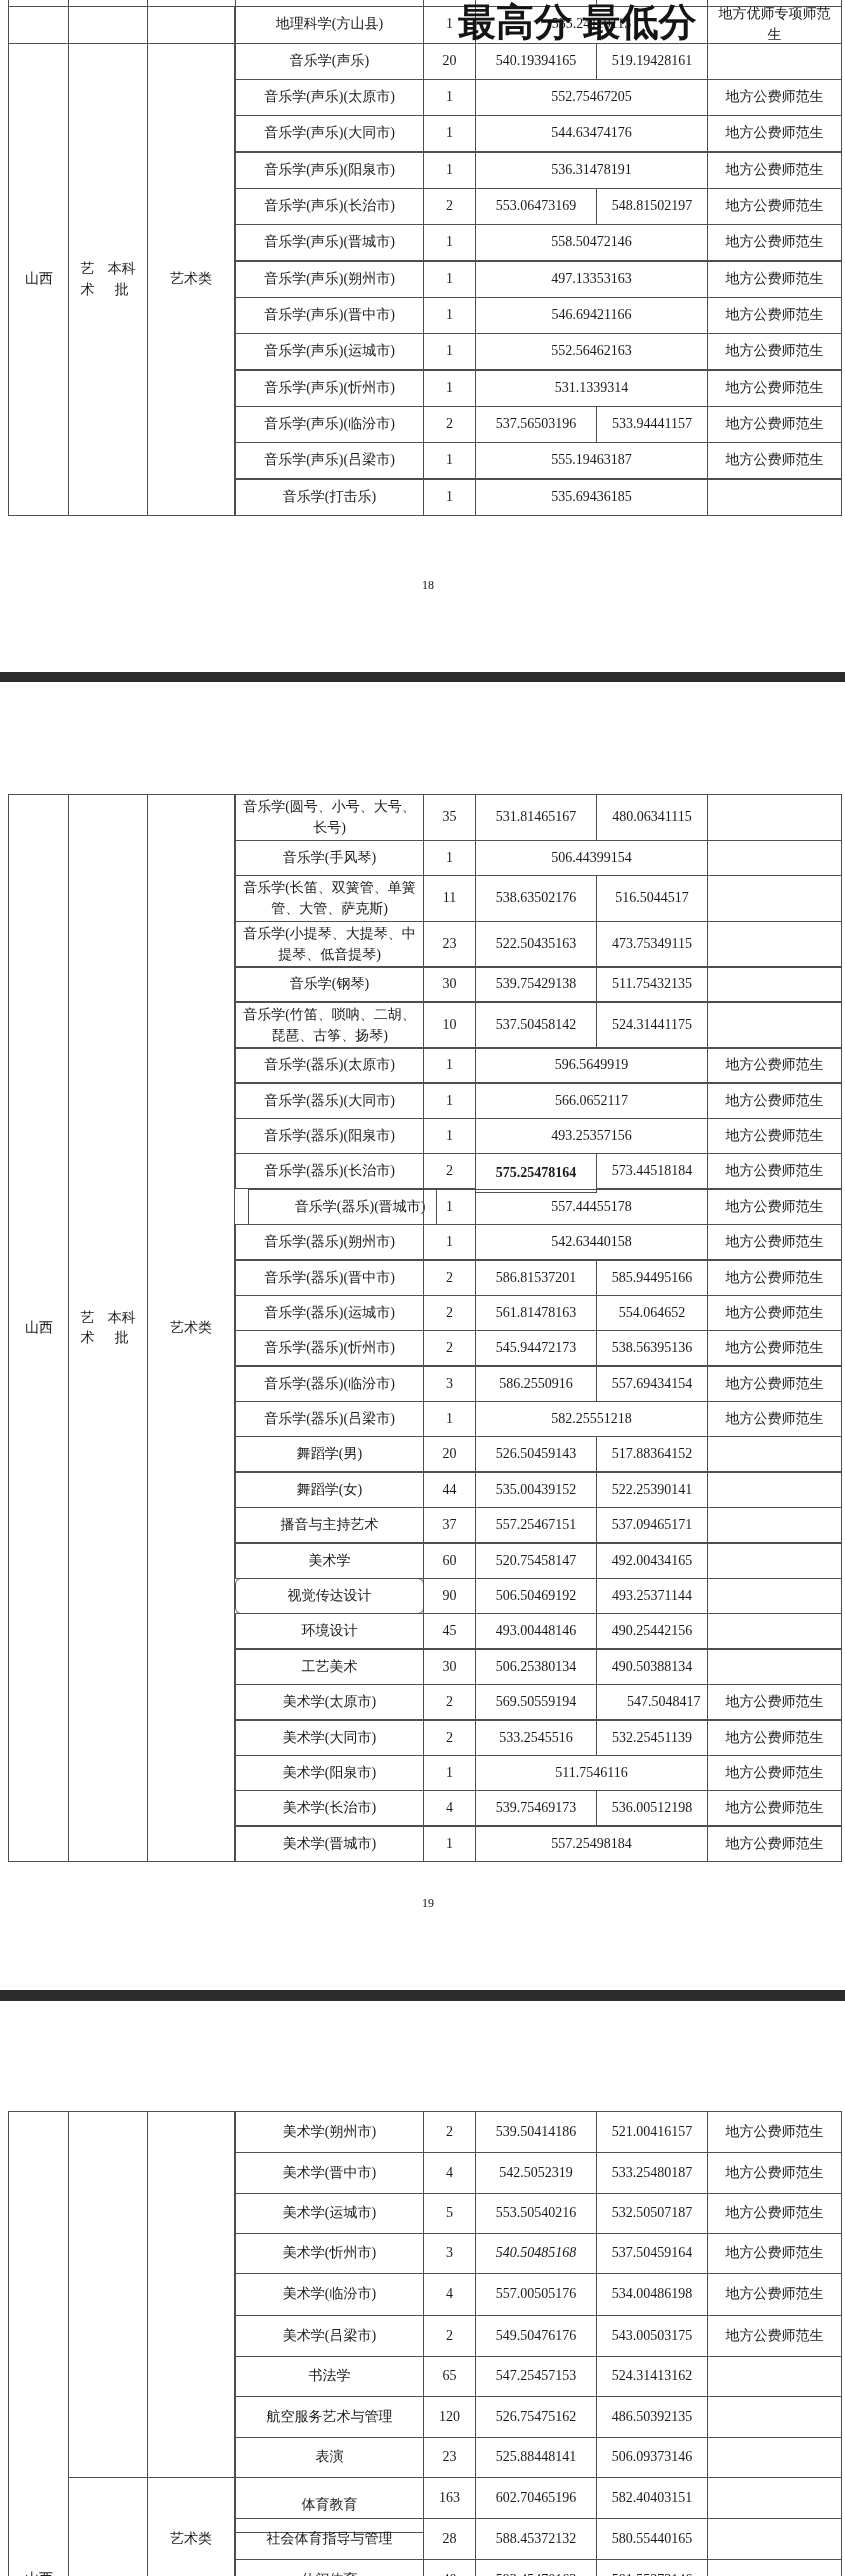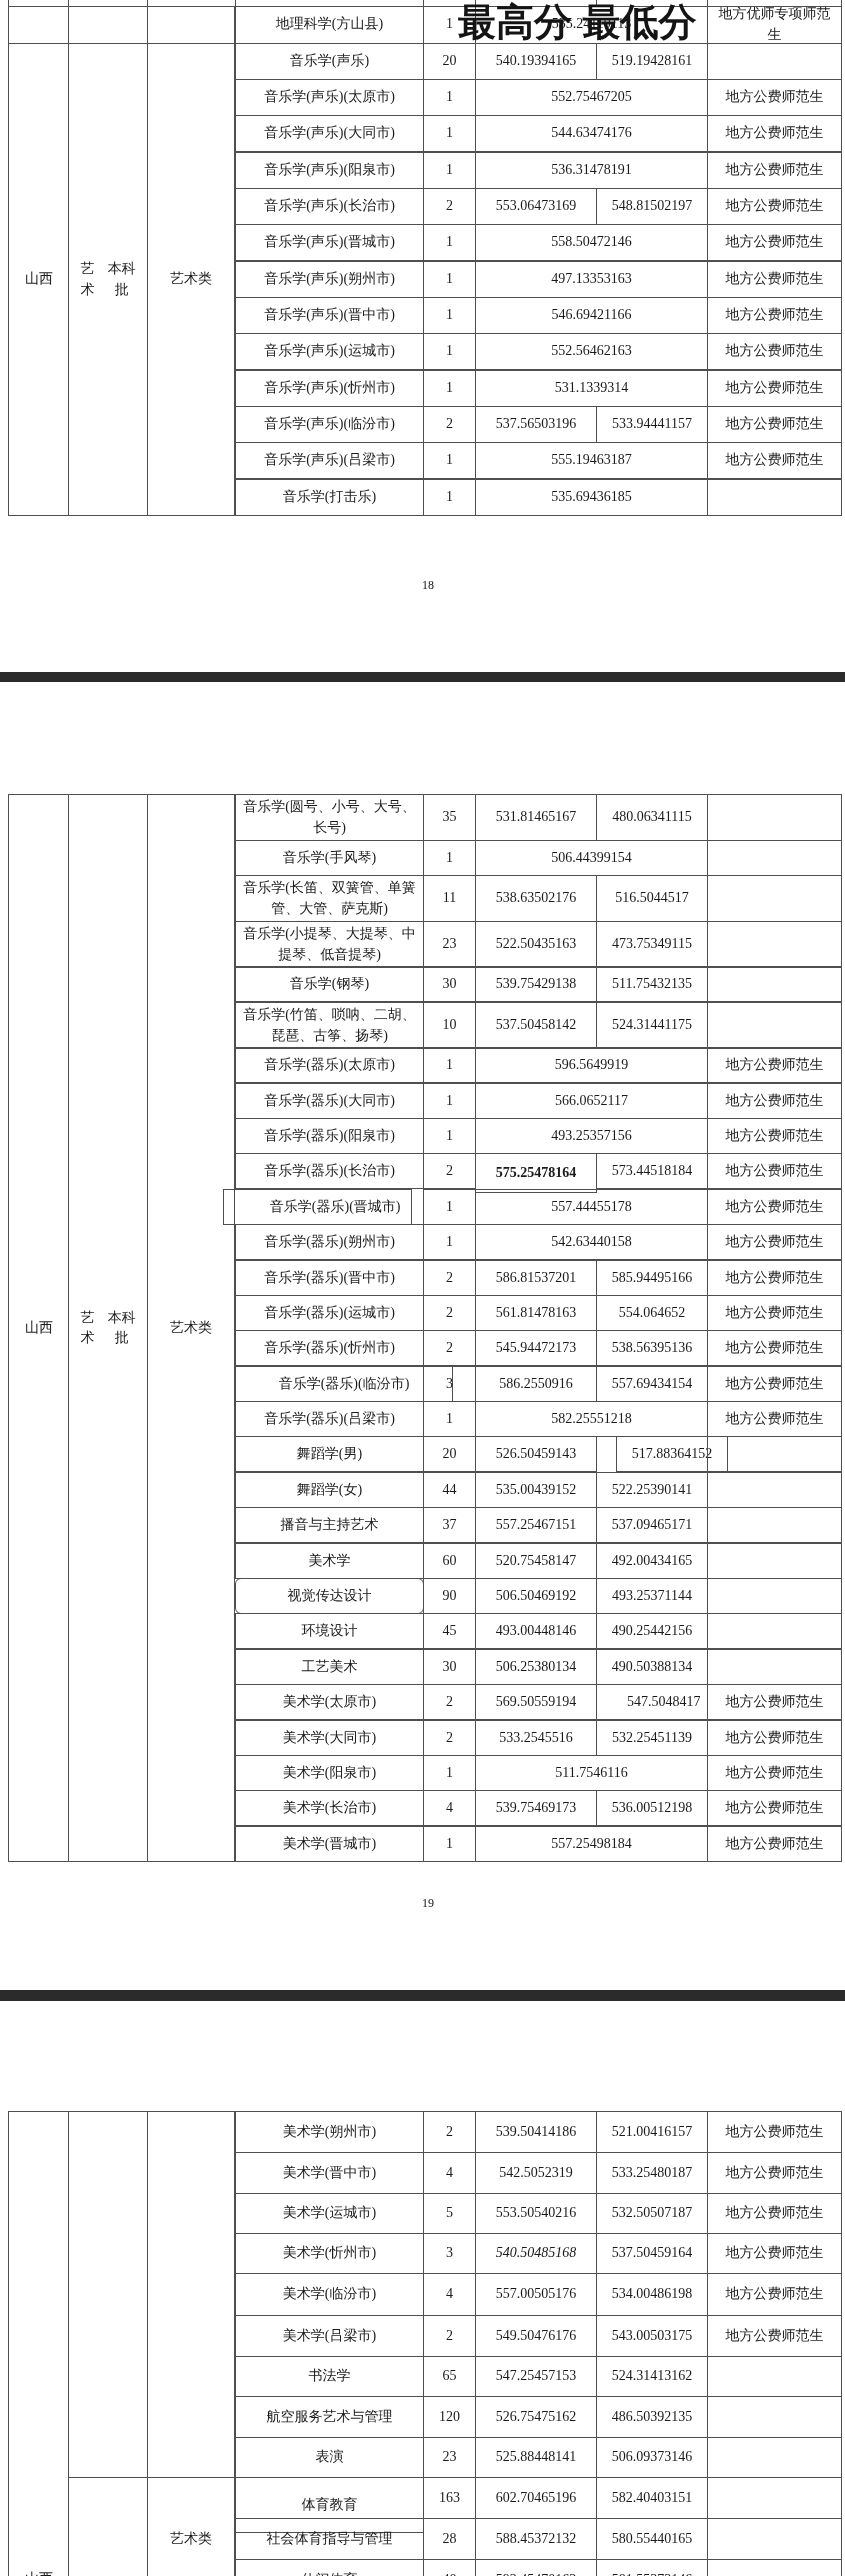--- a/index.html
+++ b/index.html
@@ -154,21 +154,21 @@
     <div class="cell" style="left: 707px; top: 1083px; width: 135px; height: 36px;">地方公费师范生</div>
     <div class="cell" style="left: 235px; top: 1118px; width: 189px; height: 36px;">音乐学(器乐)(阳泉市)</div>
     <div class="cell" style="left: 423px; top: 1118px; width: 53px; height: 36px;">1</div>
     <div class="cell" style="left: 475px; top: 1118px; width: 233px; height: 36px;">493.25357156</div>
     <div class="cell" style="left: 707px; top: 1118px; width: 135px; height: 36px;">地方公费师范生</div>
     <div class="cell" style="left: 235px; top: 1153px; width: 189px; height: 36px;">音乐学(器乐)(长治市)</div>
     <div class="cell" style="left: 423px; top: 1153px; width: 53px; height: 36px;">2</div>
     <div class="cell" style="left: 475px; top: 1153px; width: 122px; height: 40px; font-weight: bold;">575.25478164</div>
     <div class="cell" style="left: 596px; top: 1153px; width: 112px; height: 36px;">573.44518184</div>
     <div class="cell" style="left: 707px; top: 1153px; width: 135px; height: 36px;">地方公费师范生</div>
-    <div class="cell" style="left: 223px; top: 1189px; width: 189px; height: 36px; padding-left: 40px;">音乐学(器乐)(晋城市)</div>
+    <div class="cell" style="left: 248px; top: 1189px; width: 189px; height: 36px; padding-left: 40px;">音乐学(器乐)(晋城市)</div>
     <div class="cell" style="left: 423px; top: 1189px; width: 53px; height: 36px;">1</div>
     <div class="cell" style="left: 475px; top: 1189px; width: 233px; height: 36px;">557.44455178</div>
     <div class="cell" style="left: 707px; top: 1189px; width: 135px; height: 36px;">地方公费师范生</div>
     <div class="cell" style="left: 235px; top: 1224px; width: 189px; height: 36px;">音乐学(器乐)(朔州市)</div>
     <div class="cell" style="left: 423px; top: 1224px; width: 53px; height: 36px;">1</div>
     <div class="cell" style="left: 475px; top: 1224px; width: 233px; height: 36px;">542.63440158</div>
     <div class="cell" style="left: 707px; top: 1224px; width: 135px; height: 36px;">地方公费师范生</div>
     <div class="cell" style="left: 235px; top: 1260px; width: 189px; height: 36px;">音乐学(器乐)(晋中市)</div>
     <div class="cell" style="left: 423px; top: 1260px; width: 53px; height: 36px;">2</div>
     <div class="cell" style="left: 475px; top: 1260px; width: 122px; height: 36px;">586.81537201</div>
@@ -177,33 +177,33 @@
     <div class="cell" style="left: 235px; top: 1295px; width: 189px; height: 36px;">音乐学(器乐)(运城市)</div>
     <div class="cell" style="left: 423px; top: 1295px; width: 53px; height: 36px;">2</div>
     <div class="cell" style="left: 475px; top: 1295px; width: 122px; height: 36px;">561.81478163</div>
     <div class="cell" style="left: 596px; top: 1295px; width: 112px; height: 36px;">554.064652</div>
     <div class="cell" style="left: 707px; top: 1295px; width: 135px; height: 36px;">地方公费师范生</div>
     <div class="cell" style="left: 235px; top: 1330px; width: 189px; height: 36px;">音乐学(器乐)(忻州市)</div>
     <div class="cell" style="left: 423px; top: 1330px; width: 53px; height: 36px;">2</div>
     <div class="cell" style="left: 475px; top: 1330px; width: 122px; height: 36px;">545.94472173</div>
     <div class="cell" style="left: 596px; top: 1330px; width: 112px; height: 36px;">538.56395136</div>
     <div class="cell" style="left: 707px; top: 1330px; width: 135px; height: 36px;">地方公费师范生</div>
-    <div class="cell" style="left: 235px; top: 1366px; width: 218px; height: 36px;">音乐学(器乐)(临汾市)</div>
+    <div class="cell" style="left: 235px; top: 1366px; width: 189px; height: 36px;">音乐学(器乐)(临汾市)</div>
     <div class="cell" style="left: 423px; top: 1366px; width: 53px; height: 36px;">3</div>
     <div class="cell" style="left: 475px; top: 1366px; width: 122px; height: 36px;">586.2550916</div>
     <div class="cell" style="left: 596px; top: 1366px; width: 112px; height: 36px;">557.69434154</div>
     <div class="cell" style="left: 707px; top: 1366px; width: 135px; height: 36px;">地方公费师范生</div>
     <div class="cell" style="left: 235px; top: 1401px; width: 189px; height: 36px;">音乐学(器乐)(吕梁市)</div>
     <div class="cell" style="left: 423px; top: 1401px; width: 53px; height: 36px;">1</div>
     <div class="cell" style="left: 475px; top: 1401px; width: 233px; height: 36px;">582.25551218</div>
     <div class="cell" style="left: 707px; top: 1401px; width: 135px; height: 36px;">地方公费师范生</div>
     <div class="cell" style="left: 235px; top: 1436px; width: 189px; height: 36px;">舞蹈学(男)</div>
     <div class="cell" style="left: 423px; top: 1436px; width: 53px; height: 36px;">20</div>
     <div class="cell" style="left: 475px; top: 1436px; width: 122px; height: 36px;">526.50459143</div>
-    <div class="cell" style="left: 596px; top: 1436px; width: 112px; height: 36px; margin-left: 20px;">517.88364152</div>
+    <div class="cell" style="left: 596px; top: 1436px; width: 112px; height: 36px;">517.88364152</div>
     <div class="cell" style="left: 707px; top: 1436px; width: 135px; height: 36px;"></div>
     <div class="cell" style="left: 235px; top: 1472px; width: 189px; height: 36px;">舞蹈学(女)</div>
     <div class="cell" style="left: 423px; top: 1472px; width: 53px; height: 36px;">44</div>
     <div class="cell" style="left: 475px; top: 1472px; width: 122px; height: 36px;">535.00439152</div>
     <div class="cell" style="left: 596px; top: 1472px; width: 112px; height: 36px;">522.25390141</div>
     <div class="cell" style="left: 707px; top: 1472px; width: 135px; height: 36px;"></div>
     <div class="cell" style="left: 235px; top: 1507px; width: 189px; height: 36px;">播音与主持艺术</div>
     <div class="cell" style="left: 423px; top: 1507px; width: 53px; height: 36px;">37</div>
     <div class="cell" style="left: 475px; top: 1507px; width: 122px; height: 36px;">557.25467151</div>
     <div class="cell" style="left: 596px; top: 1507px; width: 112px; height: 36px;">537.09465171</div>

